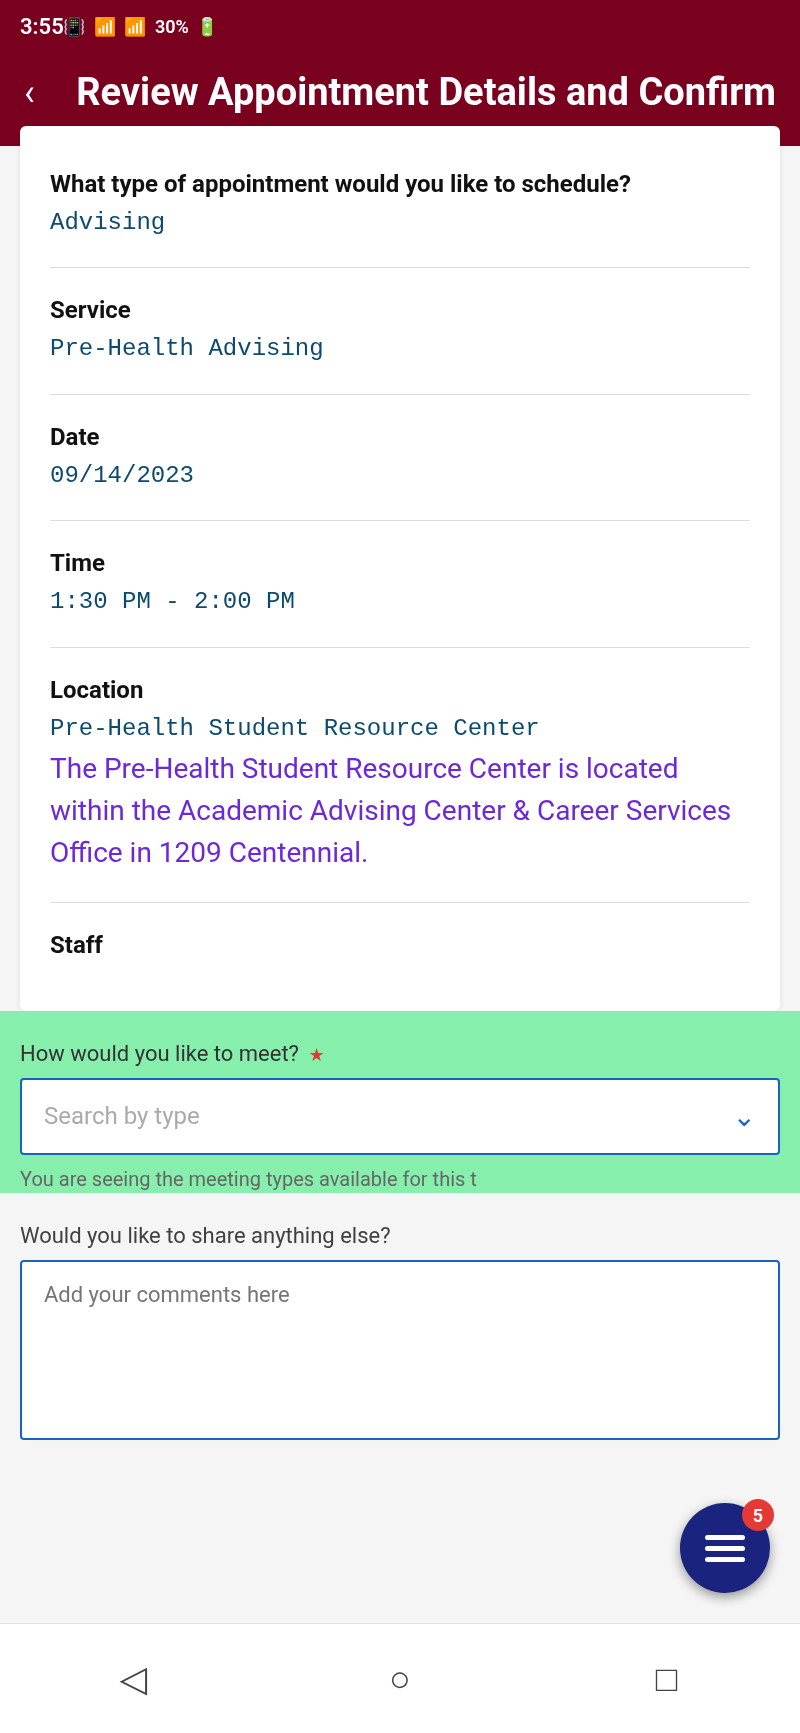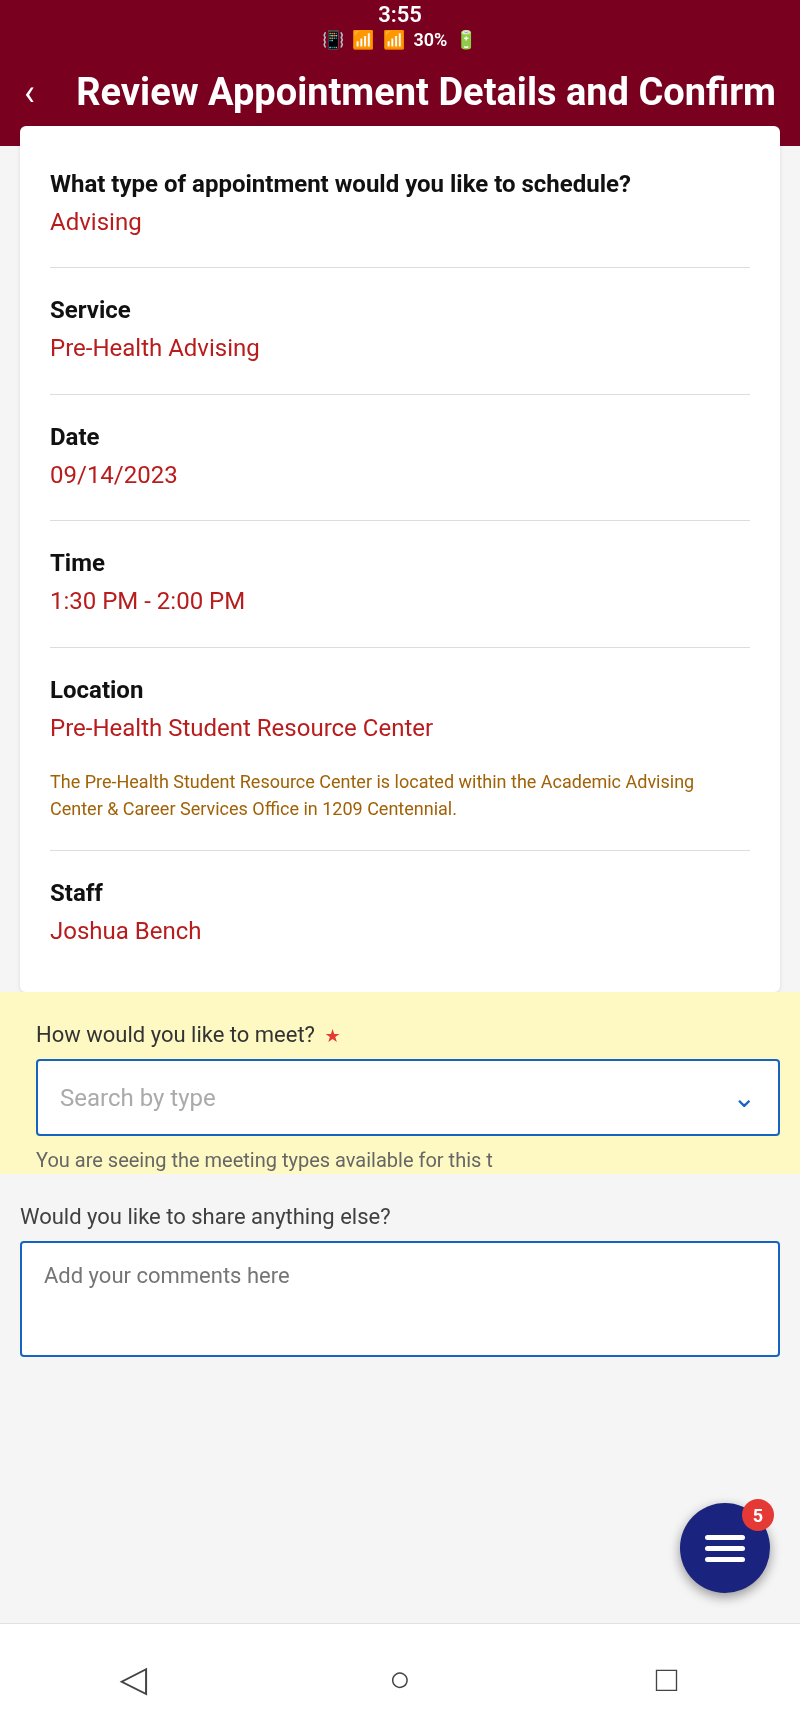--- a/index.html
+++ b/index.html
@@ -12,27 +12,26 @@
       font-family: 'Roboto', Arial, sans-serif;
       position: relative;
       overflow-x: hidden;
     }
 
     
     .status-bar {
       background: #7a0020;
       color: #fff;
       display: flex;
-      justify-content: space-between;
-      align-items: center;
-      padding: 2px 20px;
+      justify-content: flex-start;
+      align-items: center;
+      padding: 22px 20px;
       height: 52px;
       font-size: 22px;
       font-weight: 600;
-      flex-direction: column;
     }
 
     .status-right {
       display: flex;
       align-items: center;
       gap: 8px;
       font-size: 18px;
     }
 
     
@@ -82,35 +81,36 @@
 
     .detail-label {
       font-size: 24px;
       font-weight: 700;
       color: #111;
       margin-bottom: 8px;
     }
 
     .detail-value {
       font-size: 24px;
-      color: #b91c1c;
+      color: #0c4a6e;
       line-height: 1.4;
+      font-family: Liberation Mono, monospace;
     }
 
     .detail-sub-value {
-      font-size: 18px;
-      color: #a16207;
+      font-size: 28px;
+      color: #6d28d9;
       line-height: 1.5;
-      margin-top: 22px;
+      margin-top: 2px;
     }
 
     
     .meeting-section {
-      padding: 30px 20px 0 36px;
-      background: #fef9c3;
+      padding: 30px 20px 0 20px;
+      background: #86efac;
     }
 
     .meeting-label {
       font-size: 22px;
       color: #333;
       margin-bottom: 12px;
     }
 
     .required-star {
       color: #e53935;
@@ -159,21 +159,21 @@
       margin-bottom: 12px;
     }
 
     .comments-textarea {
       width: 100%;
       border: 2px solid #1565c0;
       border-radius: 4px;
       padding: 20px 22px;
       font-size: 22px;
       color: #aaa;
-      height: 116px;
+      height: 180px;
       resize: none;
       outline: none;
       background: #fff;
       font-family: inherit;
     }
 
     
     .fab {
       position: fixed;
       bottom: 140px;
@@ -296,21 +296,20 @@
     </div>
 
     <div class="detail-row">
       <div class="detail-label">Location</div>
       <div class="detail-value">Pre-Health Student Resource Center</div>
       <div class="detail-sub-value">The Pre-Health Student Resource Center is located within the Academic Advising Center &amp; Career Services Office in 1209 Centennial.</div>
     </div>
 
     <div class="detail-row">
       <div class="detail-label">Staff</div>
-      <div class="detail-value">Joshua Bench</div>
     </div>
 
   </div>
 
   <div class="meeting-section">
     <div class="meeting-label">
       <span>How would you like to meet?</span>
       <span class="required-star">★</span>
     </div>
     <div class="dropdown-container">

